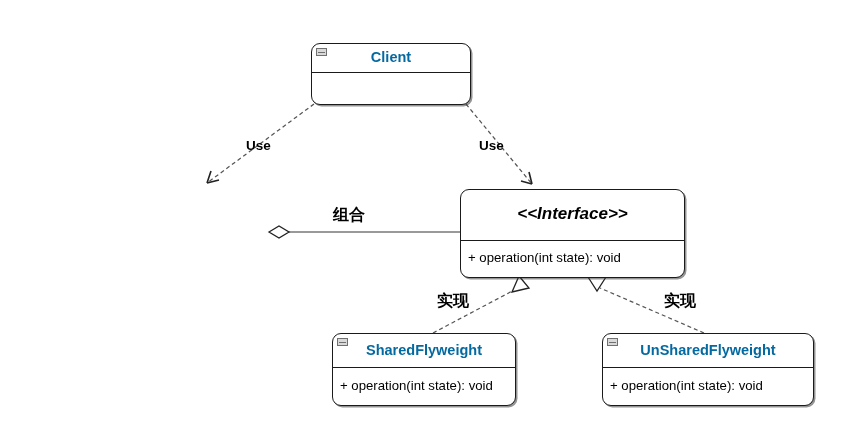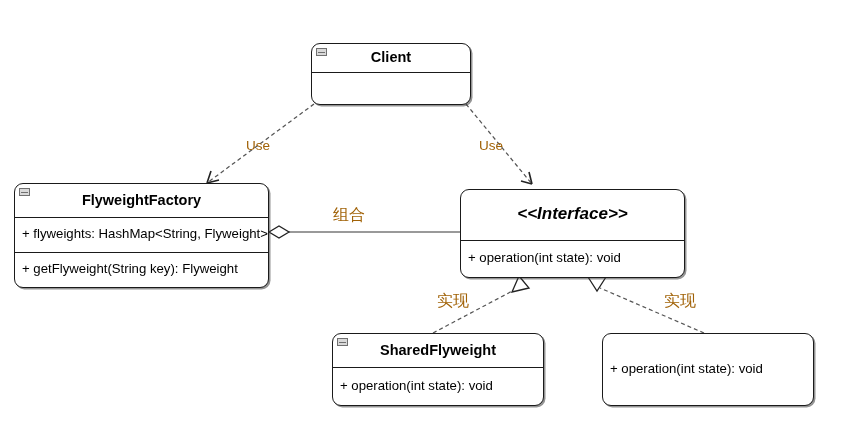--- a/index.html
+++ b/index.html
@@ -50,21 +50,21 @@
   .c-title {
     text-align: center;
     padding: 4px 8px 5px 8px;
   }
   .c-body {
     padding: 5px 7px 6px 7px;
   }
   .title-text {
     font-weight: bold;
     font-size: 14.5px;
-    color: #000000;
+    color: #0369a1;
     line-height: 1.15;
     white-space: nowrap;
   }
   .stereotype-text {
     font-style: italic;
     font-size: 17px;
     color: #000000;
     line-height: 1.2;
     white-space: nowrap;
     font-weight: bold;
@@ -95,23 +95,24 @@
     top: 2.5px;
     width: 7px;
     height: 1px;
     background: #707070;
   }
 
   
   .edge-label {
     position: absolute;
     font-size: 13.5px;
-    color: #a16207;
+    color: #000000;
     white-space: nowrap;
     line-height: 1;
+    font-weight: bold;
   }
   .edge-label.cjk {
     font-family: "DejaVu Sans", "Liberation Sans", sans-serif;
     font-size: 16px;
   }
 </style>
 </head>
 <body>
 
 <div id="canvas">
@@ -155,51 +156,43 @@
   <div class="edge-label cjk" style="left:664px; top:293px;">实现</div>
 
   <div class="uml-class" style="left:311px; top:43px; width:160px; height:62px;">
     <div class="compartment c-title" style="height:28px;">
       <span class="class-icon"></span>
       <span class="title-text">Client</span>
     </div>
     <div class="compartment c-body" style="flex:1;"></div>
   </div>
 
-  <div class="uml-class" style="left:14px; top:183px; width:255px; height:105px;">
-    <div class="compartment c-title" style="height:33px;">
-      <span class="class-icon"></span>
-      <span class="title-text">FlyweightFactory</span>
-    </div>
-    <div class="compartment c-body" style="height:35px;">
-      <span class="member-text">+ flyweights: HashMap&lt;String, Flyweight&gt;</span>
-    </div>
-    <div class="compartment c-body" style="flex:1;">
-      <span class="member-text">+ getFlyweight(String key): Flyweight</span>
-    </div>
-  </div>
 
   <div class="uml-class" style="left:460px; top:189px; width:225px; height:89px;">
     <div class="compartment c-title" style="height:50px; justify-content:center;">
       <span class="stereotype-text">&lt;&lt;Interface&gt;&gt;</span>
     </div>
     <div class="compartment c-body" style="flex:1;">
       <span class="member-text">+ operation(int state): void</span>
     </div>
   </div>
 
-  <div class="uml-class" style="left:332px; top:333px; width:212px; height:73px;">
+  <div class="uml-class" style="left:332px; top:333px; width:184px; height:73px;">
     <div class="compartment c-title" style="height:33px;">
       <span class="class-icon"></span>
       <span class="title-text">SharedFlyweight</span>
     </div>
     <div class="compartment c-body" style="flex:1;">
       <span class="member-text">+ operation(int state): void</span>
     </div>
   </div>
 
   <div class="uml-class" style="left:602px; top:333px; width:212px; height:73px;">
+    <div class="compartment c-title" style="height:33px;">
+      <span class="class-icon"></span>
+      <span class="title-text">UnSharedFlyweight</span>
+    </div>
     <div class="compartment c-body" style="flex:1;">
       <span class="member-text">+ operation(int state): void</span>
     </div>
   </div>
 
 </div>
 
 </body></html>

